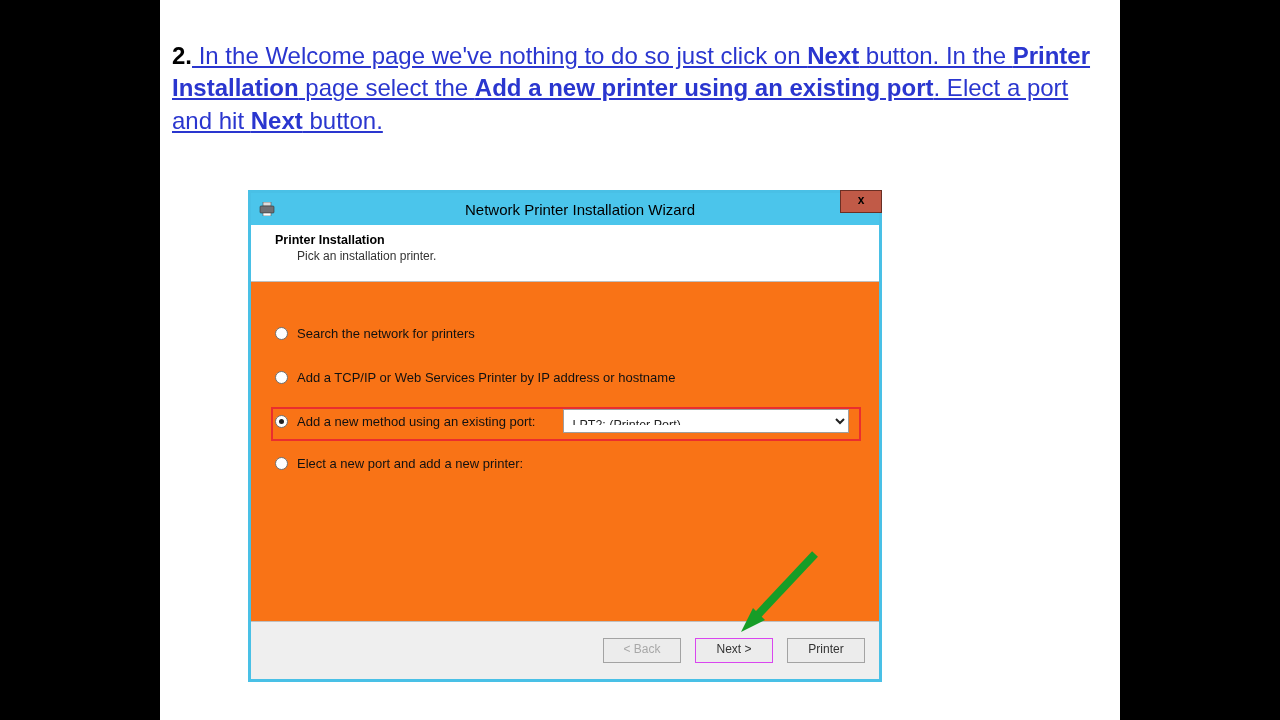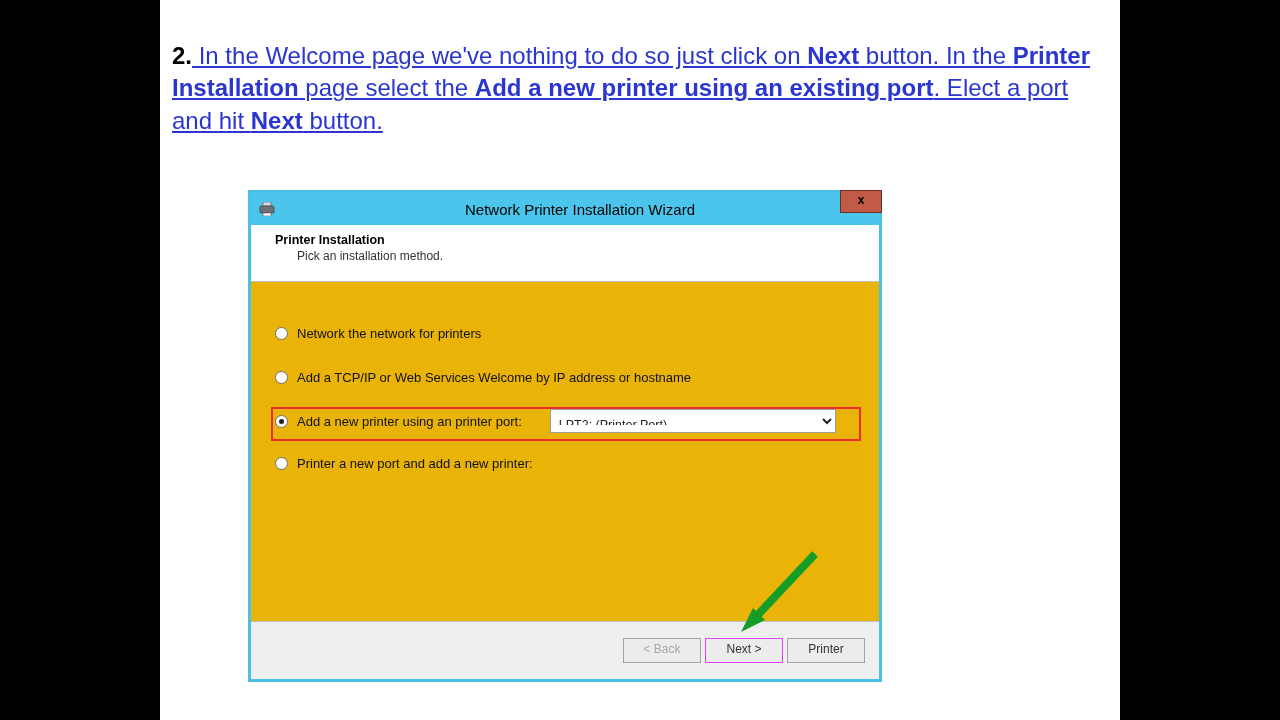--- a/index.html
+++ b/index.html
@@ -3,38 +3,38 @@
 <meta charset="utf-8">
 <style>
   html,body{margin:0;padding:0;width:1280px;height:720px;font-family:"Segoe UI",Tahoma,Arial,sans-serif;}
   body{background:#000;overflow:hidden;}
   .page{position:absolute;top:0;bottom:0;left:160px;right:160px;background:#fff;}
   .instr{position:absolute;left:12px;top:40px;right:12px;font-size:24px;line-height:1.35;color:#2a36cf;}
   .instr .num{color:#000;font-weight:bold;}
   .instr .u{text-decoration:underline;}
   .instr .b{font-weight:bold;}
   
-  .dlg{position:absolute;left:88px;top:190px;width:634px;height:492px;border:3px solid #49c0e6;background:#eab308;box-sizing:border-box;}
+  .dlg{position:absolute;left:88px;top:190px;width:634px;height:492px;border:3px solid #49c0e6;background:#f97316;box-sizing:border-box;}
   .titlebar{height:32px;background:#4bc5eb;position:relative;display:flex;align-items:center;}
   .titlebar .icon{width:16px;height:14px;margin:0 6px 0 8px;}
   .titlebar .icon svg{display:block;}
   .titlebar .title{flex:1;text-align:center;font-size:15px;color:#000;}
   .closebtn{position:absolute;right:-3px;top:-3px;width:40px;height:21px;background:#c15a47;border:1px solid #6a2f24;text-align:center;font-weight:bold;font-size:12px;line-height:19px;color:#000;}
   .hdr{background:#fff;padding:8px 20px 18px 24px;}
   .hdr .h1{font-size:12.5px;font-weight:bold;color:#000;}
   .hdr .h2{font-size:12px;color:#333;padding:2px 0 0 22px;}
   .sep{height:1px;background:#bfbfbf;}
   .body{position:relative;}
   .row{display:flex;align-items:center;padding-left:24px;height:26px;font-size:13px;color:#111;}
   .row .radio{appearance:none;-webkit-appearance:none;width:13px;height:13px;border:1px solid #6f6f6f;border-radius:50%;margin:0 9px 0 0;position:relative;background:#fff;}
   .row .radio:checked::after{content:"";position:absolute;left:3px;top:3px;width:5px;height:5px;border-radius:50%;background:#222;}
   .hl{position:absolute;left:20px;top:125px;width:590px;height:34px;border:2px solid #ea2e2e;box-sizing:border-box;pointer-events:none;}
   .sel{height:24px;width:286px;border:1px solid #9e9e9e;background:#fff;font-size:12.5px;color:#222;padding:7px 4px;outline:none;}
   .sel.disabled{color:#9a9a9a;}
-  .footer{position:absolute;left:0;right:0;bottom:0;border-top:1px solid #bfbfbf;padding:16px 14px;display:flex;justify-content:flex-end;gap:4px;background:#efefef;}
+  .footer{position:absolute;left:0;right:0;bottom:0;border-top:1px solid #bfbfbf;padding:16px 14px;display:flex;justify-content:flex-end;gap:14px;background:#efefef;}
   .btn{width:76px;height:23px;border:1px solid #a3a3a3;background:#ececec;font-size:12px;color:#333;text-align:center;line-height:21px;}
   .btn.disabled{color:#a8a8a8;}
   .btn.primary{border:1px solid #d946ef;}
   
   .arrow{position:absolute;pointer-events:none;}
 </style>
 </head>
 <body>
 
 <div class="page">
@@ -51,48 +51,48 @@
             <rect x="1" y="4" width="14" height="7" rx="1" fill="#6f7074" stroke="#333" stroke-width="0.6"></rect>
             <rect x="4" y="11" width="8" height="3" fill="#fff" stroke="#555" stroke-width="0.6"></rect>
           </svg>
       </span>
       <div class="title">Network Printer Installation Wizard</div>
       <div class="closebtn"><span>x</span></div>
     </div>
 
     <div class="hdr">
       <div class="h1">Printer Installation</div>
-      <div class="h2">Pick an installation method.</div>
+      <div class="h2">Pick an installation printer.</div>
     </div>
     <div class="sep"></div>
 
     <div class="body">
       <div style="height:38px"></div>
       <div class="row">
         <input type="radio" class="radio" name="m" style="">
-        <span>Network the network for printers</span>
+        <span>Search the network for printers</span>
       </div>
       <div style="height:18px"></div>
       <div class="row">
         <input type="radio" class="radio" name="m" style="">
-        <span>Add a TCP/IP or Web Services Welcome by IP address or hostname</span>
+        <span>Add a TCP/IP or Web Services Printer by IP address or hostname</span>
       </div>
       <div style="height:18px"></div>
       <div class="row">
         <input type="radio" class="radio" name="m" checked="" style="">
-        <span>Add a new printer using an printer port:</span>
+        <span>Add a new method using an existing port:</span>
         <span style="flex:0 0 28px"></span>
         <select class="sel">
           <option>LPT2: (Printer Port)</option>
         </select>
       </div>
       <div style="height:16px"></div>
       <div class="row">
         <input type="radio" class="radio" name="m" style="">
-        <span>Printer a new port and add a new printer:</span>
+        <span>Elect a new port and add a new printer:</span>
         <span style="flex:0 0 30px"></span>
       </div>
 
       <div class="hl"></div>
     </div>
 
     <div class="footer">
       <div class="btn disabled">&lt; Back</div>
       <div class="btn primary">Next &gt;</div>
       <div class="btn">Printer</div>

